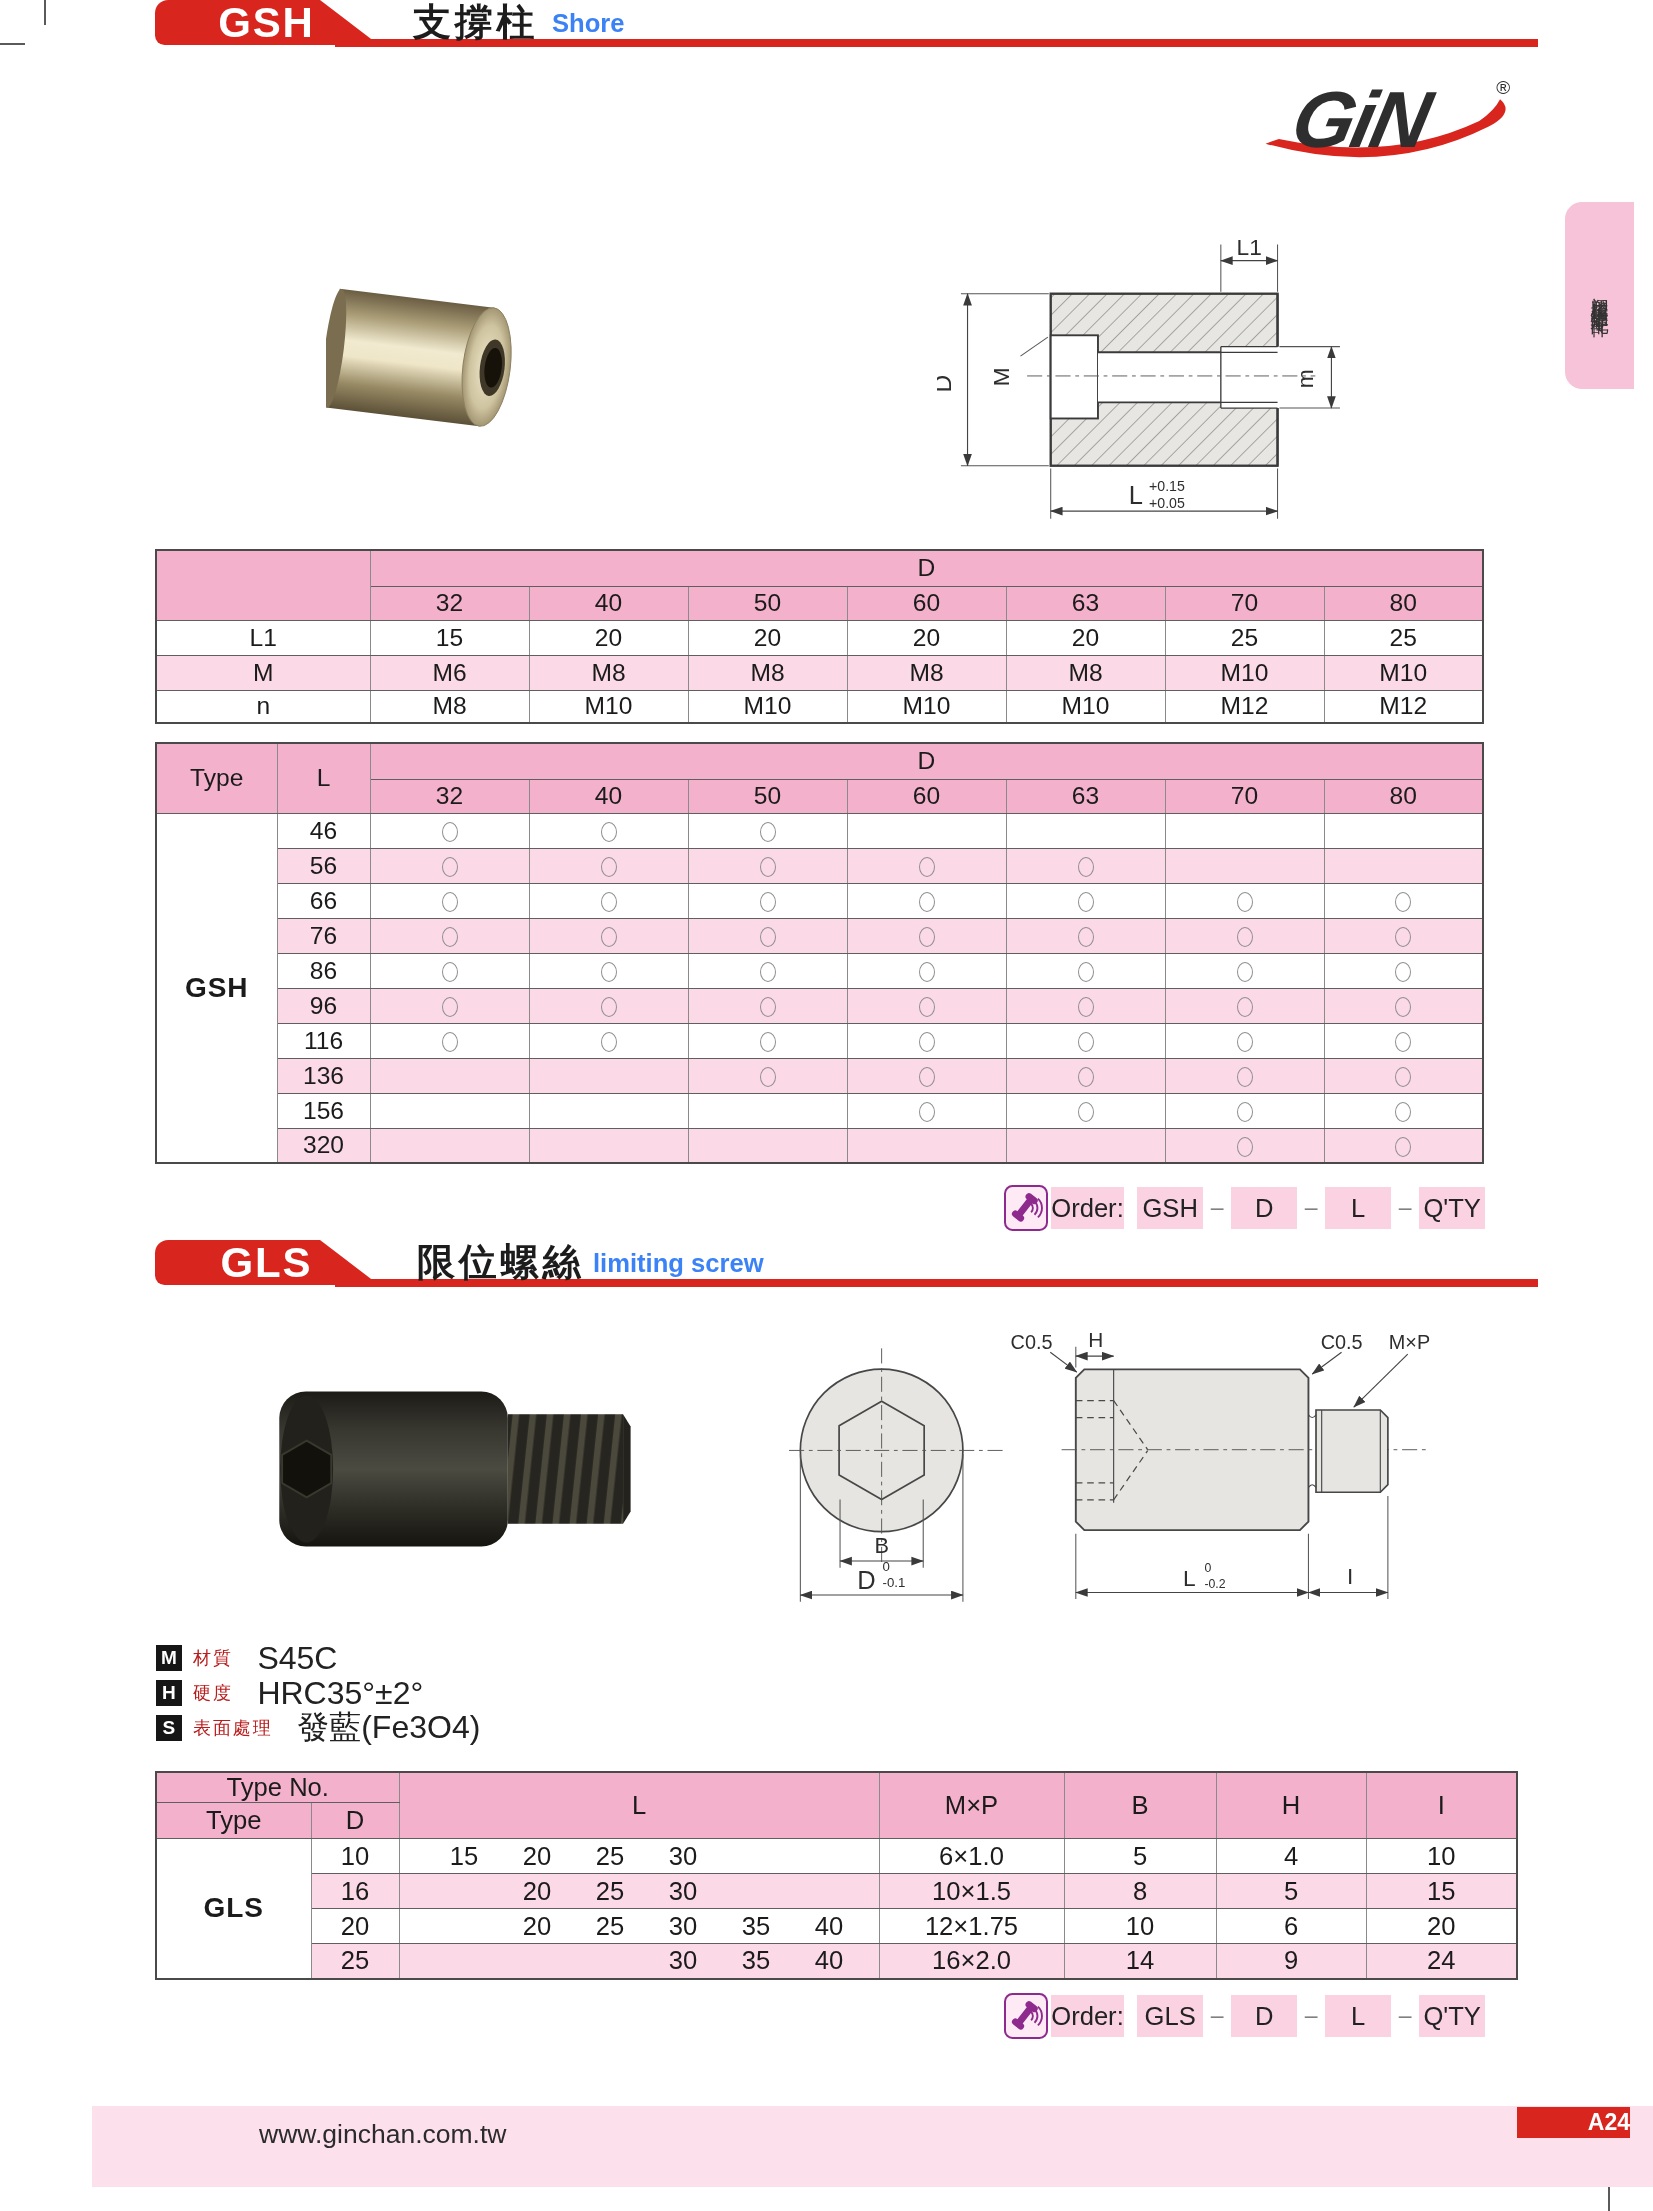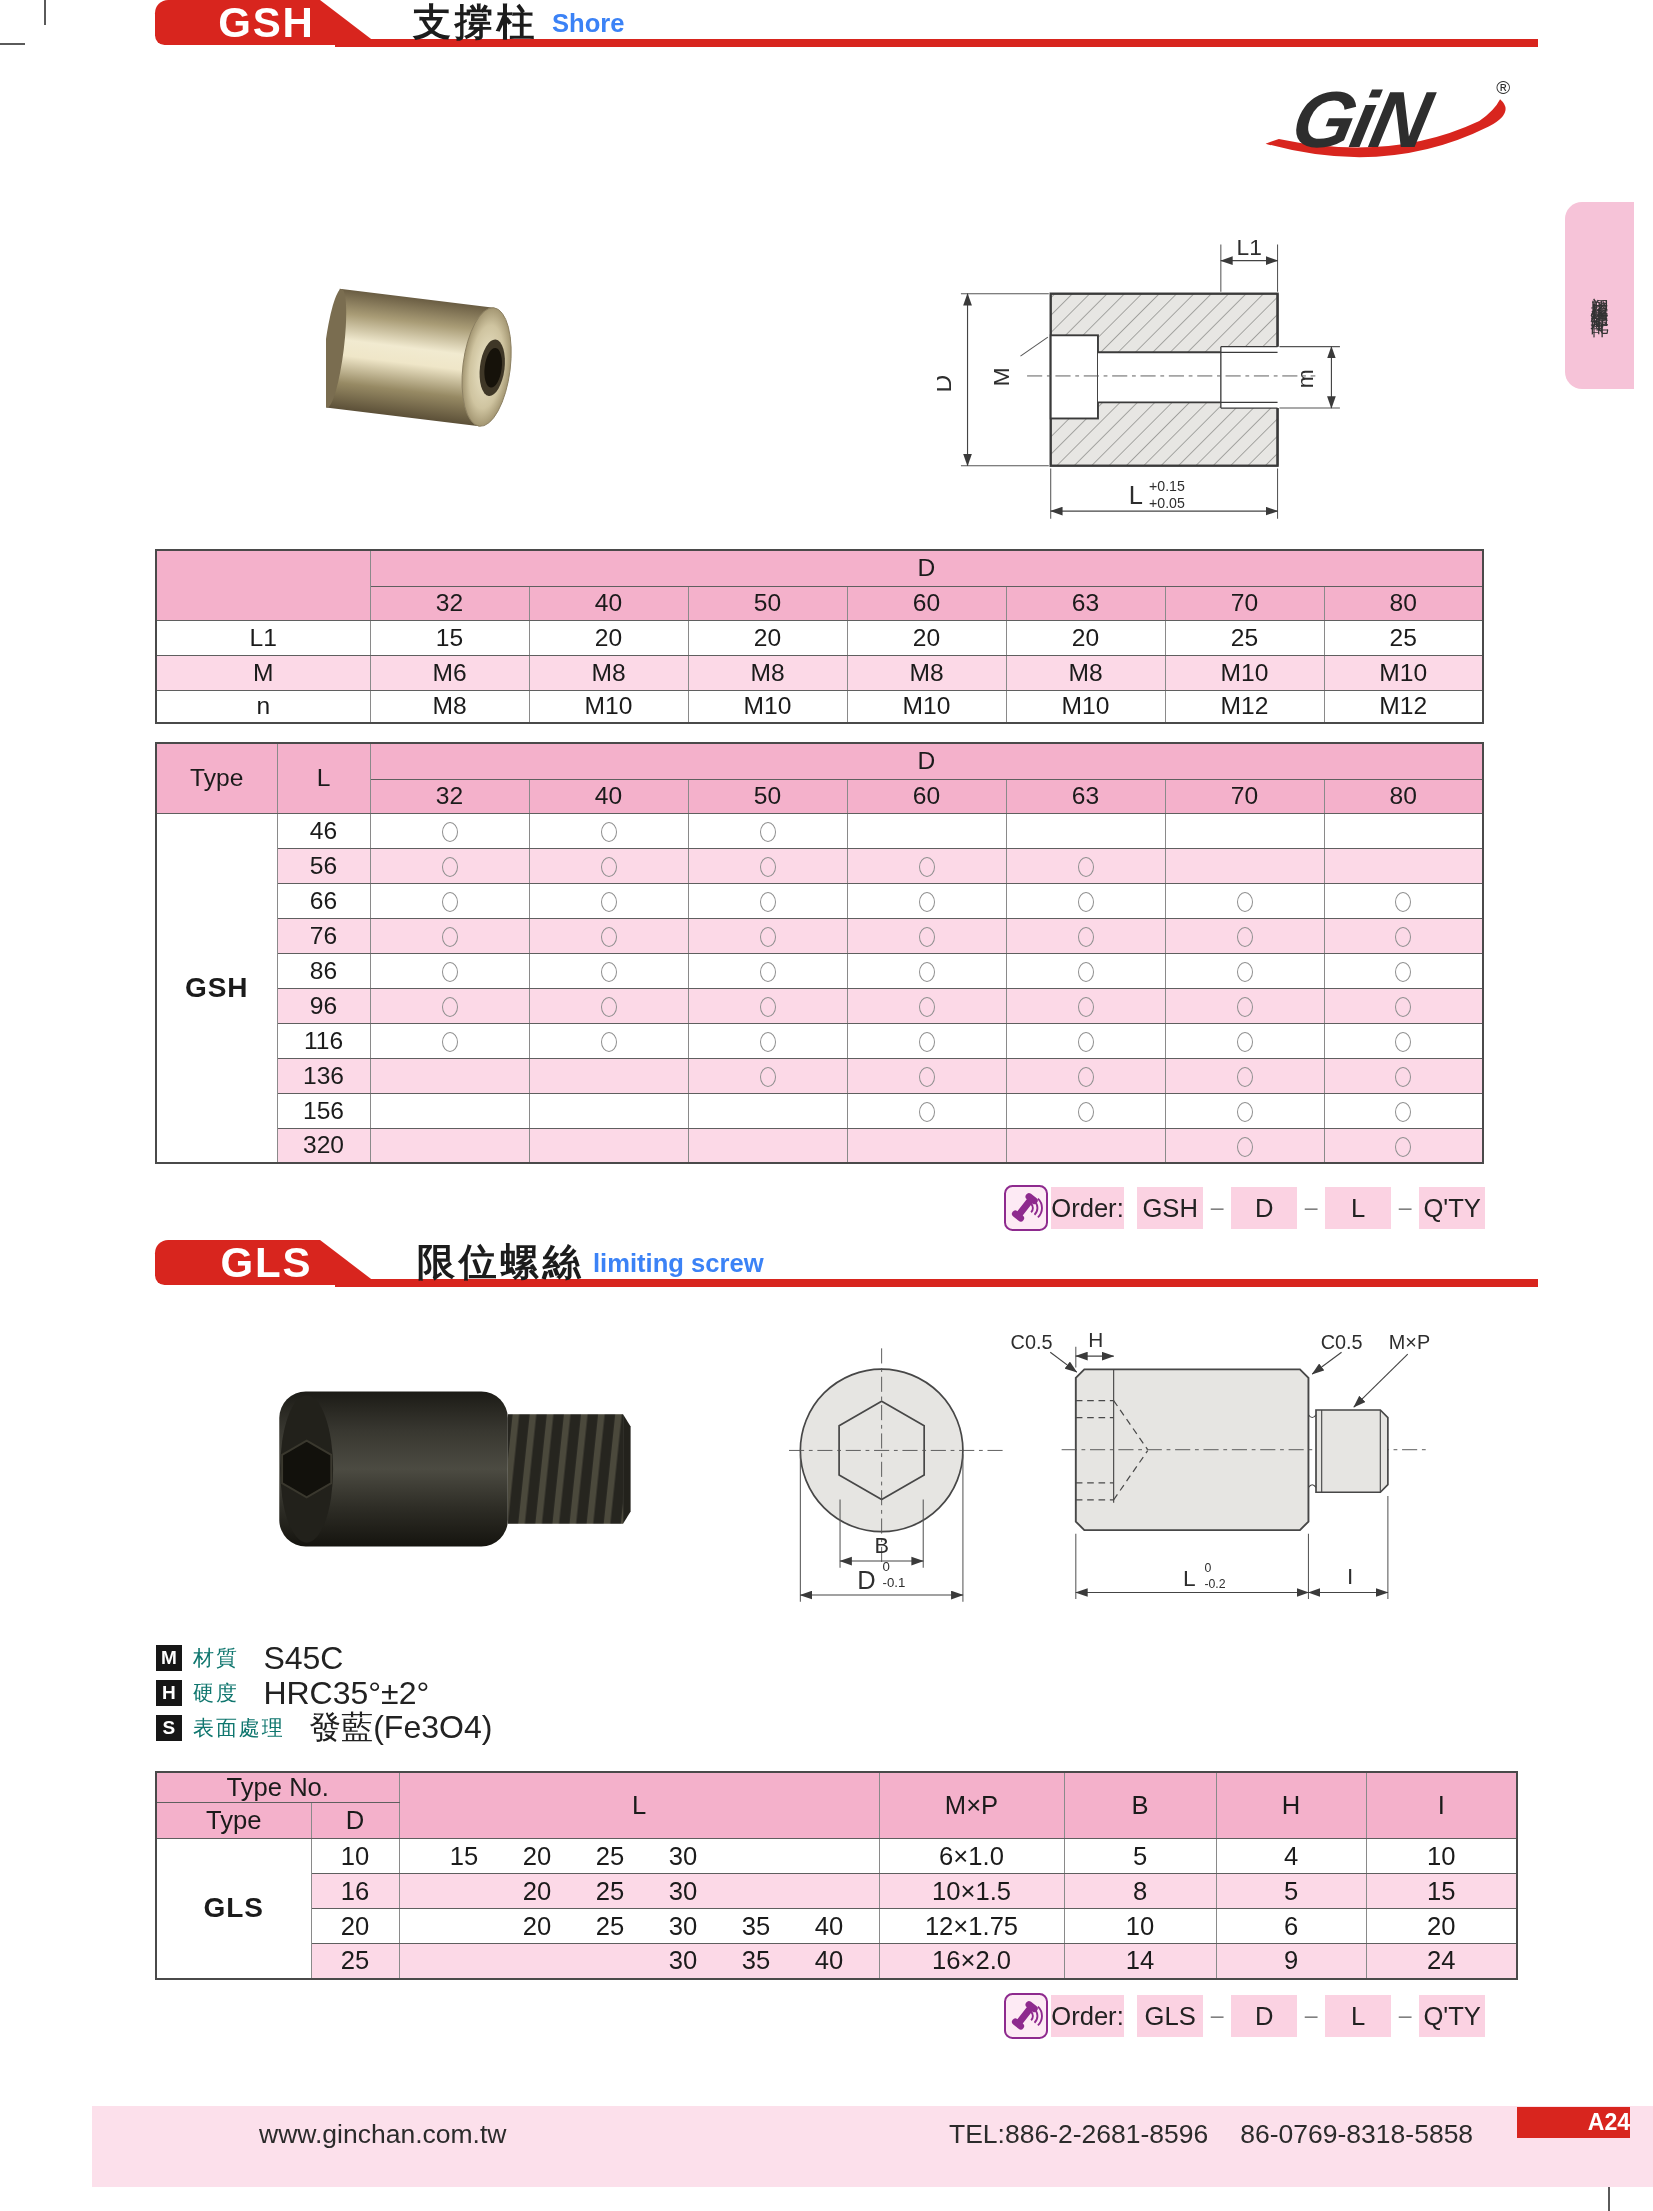--- a/index.html
+++ b/index.html
@@ -54,21 +54,21 @@
   .obox{background:#fbd2e2;height:42px;line-height:42px;text-align:center;font-size:25.6px;color:#222;}
   .olabel{width:73px;margin-left:3px;}
   .obox.wide{width:94px;margin-left:13.2px;}
   .obox.part{width:66px;}
   .dash{width:28px;text-align:center;color:#808080;font-size:23px;}
   
   #notes{position:absolute;left:156px;top:1645px;}
   .note-line{display:flex;align-items:center;margin-bottom:8.5px;height:26.5px;}
   .nkey{width:25.6px;height:25.6px;background:#161616;color:#fff;font-size:19px;font-weight:bold;
         display:inline-flex;align-items:center;justify-content:center;margin-right:11.4px;}
-  .nlabel{font-size:21px;letter-spacing:1.9px;color:#0f766e;}
+  .nlabel{font-size:18px;letter-spacing:1.9px;color:#b91c1c;}
   .nvalue{margin-left:24.6px;font-size:32px;color:#222;}
   
   #footer{position:absolute;left:92px;top:2106px;width:1537px;height:81px;background:#fce0eb;padding-left:24px;}
   #footer .www{position:absolute;left:167px;top:13.2px;font-size:26.5px;color:#2b2b2b;}
   #footer .tels{position:absolute;left:857px;top:13.2px;font-size:26.5px;color:#2b2b2b;display:flex;gap:32px;}
   #pagecode{position:absolute;left:1425px;top:0.9px;width:113px;height:31px;background:#d8251e;
             color:#fff;font-weight:bold;font-size:23px;text-align:right;line-height:31px;}
   
   svg text{font-family:"Liberation Sans","DejaVu Sans",sans-serif;fill:#2e2e2e;}
   .ln{stroke:#3a3a3a;stroke-width:2;} .ln2{stroke:#3a3a3a;stroke-width:1.4;} .ln3{stroke:#474747;stroke-width:1.2;}
@@ -619,21 +619,17 @@
         <span class="obox part">D</span>
         <span class="dash">–</span>
         <span class="obox part">L</span>
         <span class="dash">–</span>
         <span class="obox part">Q'TY</span>
       </span>
   </div>
 
   <div id="footer">
     <span class="www">www.ginchan.com.tw</span>
-    <span class="tels">
-      <span>TEL:886-2-2681-8596</span>
-      <span>86-0769-8318-5858</span>
-    </span>
     <span id="pagecode">A24</span>
   </div>
 
 </div>
 
 
 </body></html>

